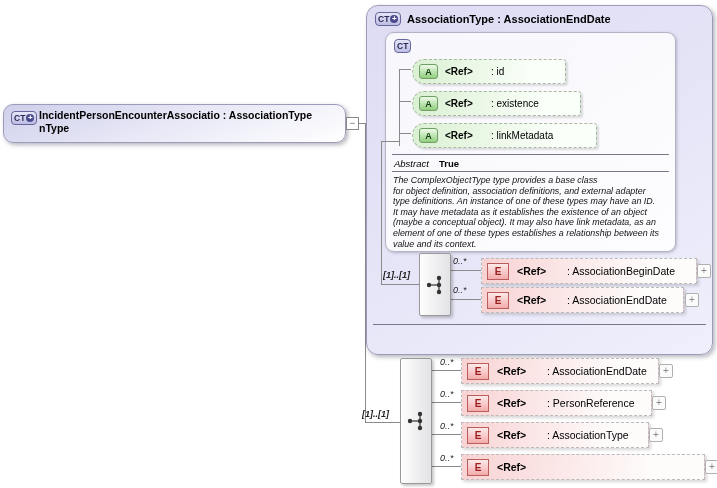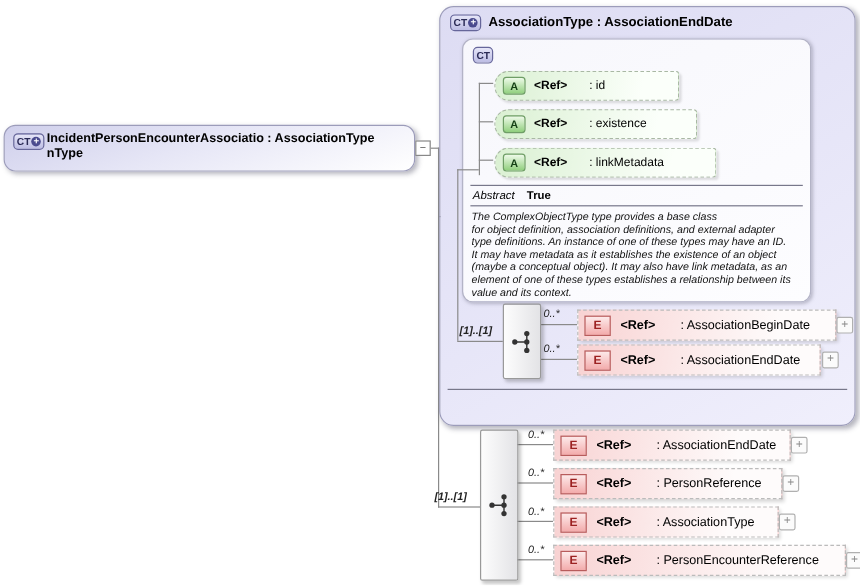--- a/index.html
+++ b/index.html
@@ -211,17 +211,16 @@
     <span class="ebadge">E</span>
     <span class="ref">&lt;Ref&gt;</span>
     <span class="ename">: AssociationType</span>
   </div>
   <div class="expander" style="left:649px;top:428px;">+</div>
 
   <div class="occ" style="left:440px;top:453px;">0..*</div>
   <div class="elem" style="left:461px;top:454px;width:242px;height:24px;">
     <span class="ebadge">E</span>
     <span class="ref">&lt;Ref&gt;</span>
-    <span class="ename">: PersonEncounterReference</span>
   </div>
   <div class="expander" style="left:705px;top:460px;">+</div>
 
 </div>
 
 </body></html>

